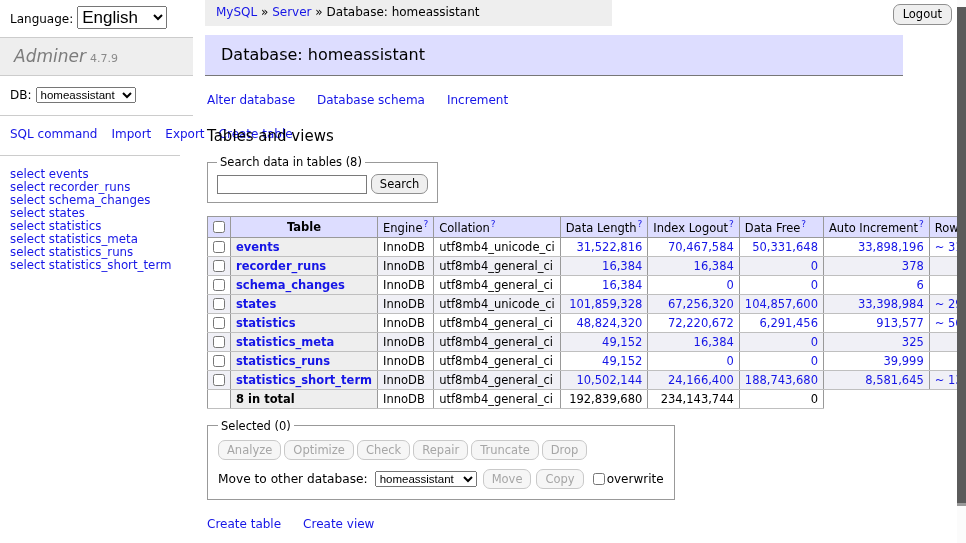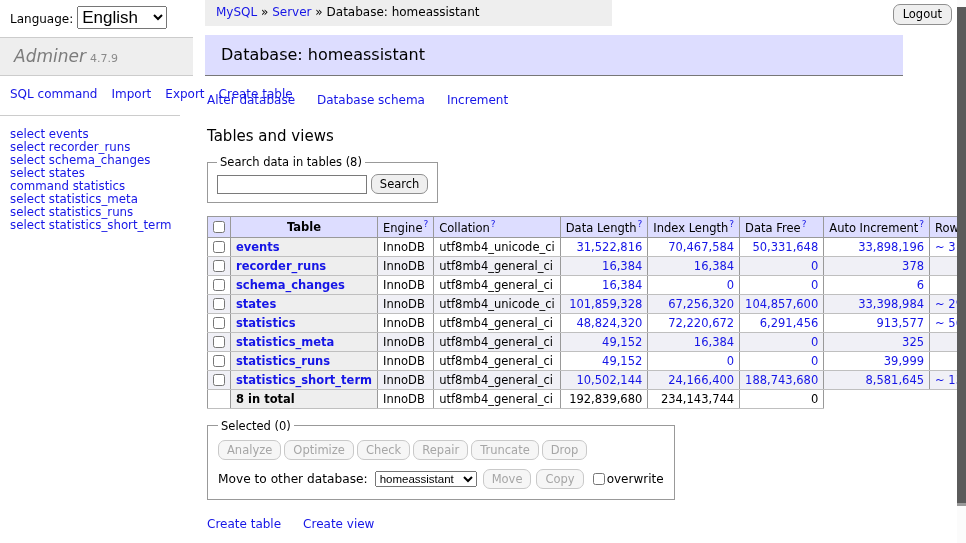--- a/index.html
+++ b/index.html
@@ -79,27 +79,30 @@
 </head>
 <body>
 
 <div id="sidebar">
   <div class="lang-row">
     <span>Language:</span><select><option>English</option></select>
   </div>
   <div class="app-band">
     <span>Adminer</span><span class="ver">4.7.9</span>
   </div>
+  <div class="db-row">
+    <span>DB:</span><select><option>homeassistant</option></select>
+  </div>
   <p class="actions"><a href="#">SQL command</a><a href="#">Import</a><a href="#">Export</a><a href="#">Create table</a></p>
   <div class="tbl-links">
       <a href="#">select events</a>
       <a href="#">select recorder_runs</a>
       <a href="#">select schema_changes</a>
       <a href="#">select states</a>
-      <a href="#">command statistics</a>
+      <a href="#">select statistics</a>
       <a href="#">select statistics_meta</a>
       <a href="#">select statistics_runs</a>
       <a href="#">select statistics_short_term</a>
     </div>
 </div>
 
 <div id="main">
   <div class="breadcrumb"><a href="#">MySQL</a><span> » </span><a href="#">Server</a><span> » </span><span>Database: homeassistant</span></div>
   <h2 class="title">Database: homeassistant</h2>
   <p class="link-row"><a href="#">Alter database</a><a href="#">Database schema</a><a href="#">Increment</a></p>
@@ -112,21 +115,21 @@
   </fieldset>
 
   <table class="tables">
     <thead>
         <tr>
           <th class="check"><input type="checkbox" style=""></th>
           <th class="name-col"><span>Table</span></th>
           <th><span>Engine</span><sup class="help">?</sup></th>
           <th><span>Collation</span><sup class="help">?</sup></th>
           <th><span>Data Length</span><sup class="help">?</sup></th>
-          <th><span>Index Length</span><sup class="help">?</sup></th>
+          <th><span>Index Logout</span><sup class="help">?</sup></th>
           <th><span>Data Free</span><sup class="help">?</sup></th>
           <th><span>Auto Increment</span><sup class="help">?</sup></th>
           <th><span>Rows</span><sup class="help">?</sup></th>
         </tr>
       </thead>
     <tbody>
         <tr>
           <td class="check"><input type="checkbox" style=""></td>
           <th><a href="#" class="tname">events</a></th>
           <td>InnoDB</td>

